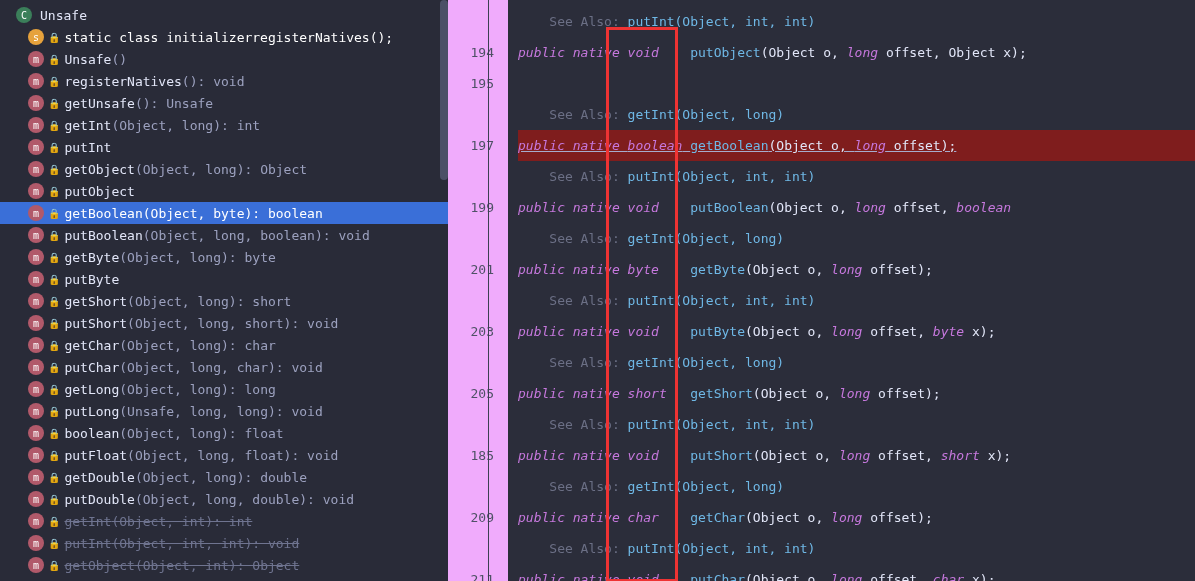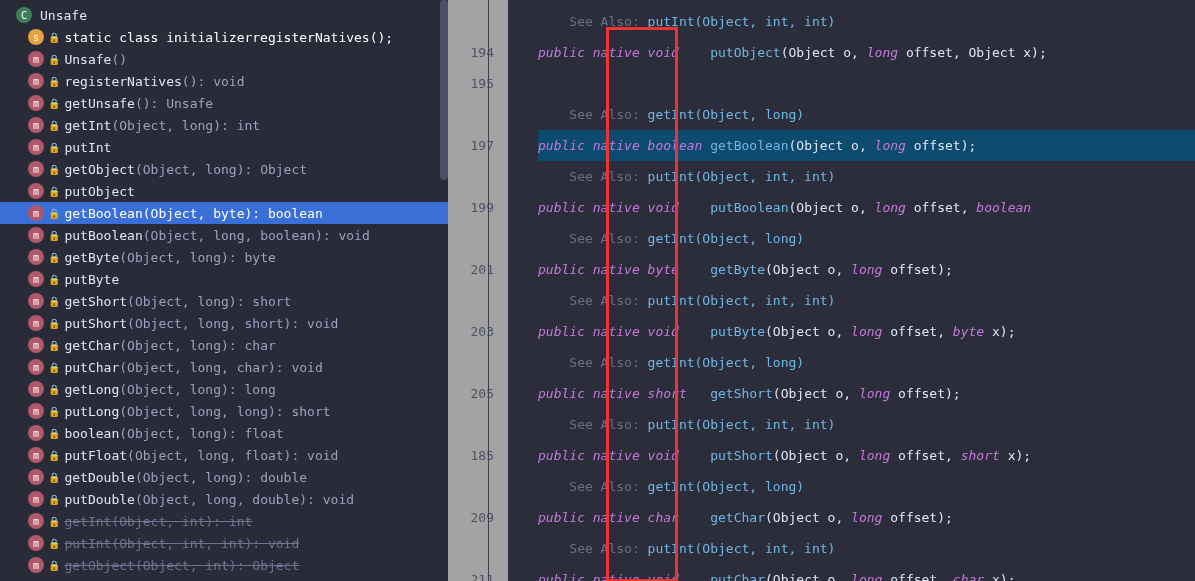--- a/index.html
+++ b/index.html
@@ -20,25 +20,25 @@
 .ico-init { background:#e6a23c; color:#fff; }
 .lock { color:#c47d3b; font-size:10px; margin-right:4px; }
 .t-name { color:#e2e6f8; }
 .t-sig  { color:#9ca1bf; }
 .tree-row.sel .t-name,.tree-row.sel .t-sig,.tree-row.sel .t-ret{color:#fff;}
 .strike { text-decoration:line-through; color:#6f7490; }
 .init-gray { color:#ffffff; }
 
 
 .editor { flex:1; height:100%; background:#2b2d3a; display:flex; position:relative; }
-.gutter { width:60px; padding-top:6px; text-align:right; color:#4e5166; background:#a3a3a3; user-select:none; }
+.gutter { width:60px; padding-top:6px; text-align:right; color:#4e5166; background:#f0abfc; user-select:none; }
 .gutter div { height:31px; line-height:31px; padding-right:14px; }
 .code { flex:1; padding-top:6px; padding-left:10px; position:relative; }
-.line { height:31px; line-height:31px; white-space:pre;margin-left:20px; }
-.line.hl { background:#0c4a6e; }
+.line { height:31px; line-height:31px; white-space:pre; }
+.line.hl { background:#7f1d1d;text-decoration:underline; }
 .see { color:#6b6f85; }
 .see-link { color:#6fb8e6; }
 .kw { color:#c678dd; font-style:italic; }
 .kw-ty { color:#c678dd; font-style:italic; }
 .fn { color:#6fb8e6; }
 .ty { color:#e2e6f8; }
 .long { color:#c678dd; font-style:italic; }
 .redbox { position:absolute; border:3px solid #e33; pointer-events:none; }
 .fold-bar{position:absolute;left:40px;top:0;bottom:0;width:1px;background:#3c3f52;}
 </style>
@@ -150,21 +150,21 @@
         <div class="tree-row child">
           <span class="ico ico-meth">m</span>
           <span class="lock">🔒</span>
           <span class=" t-name">getLong</span>
           <span class="t-sig">(Object, long): long</span>
         </div>
         <div class="tree-row child">
           <span class="ico ico-meth">m</span>
           <span class="lock">🔒</span>
           <span class=" t-name">putLong</span>
-          <span class="t-sig">(Object, long, long): short</span>
+          <span class="t-sig">(Unsafe, long, long): void</span>
         </div>
         <div class="tree-row child">
           <span class="ico ico-meth">m</span>
           <span class="lock">🔒</span>
           <span class=" t-name">boolean</span>
           <span class="t-sig">(Object, long): float</span>
         </div>
         <div class="tree-row child">
           <span class="ico ico-meth">m</span>
           <span class="lock">🔒</span>

